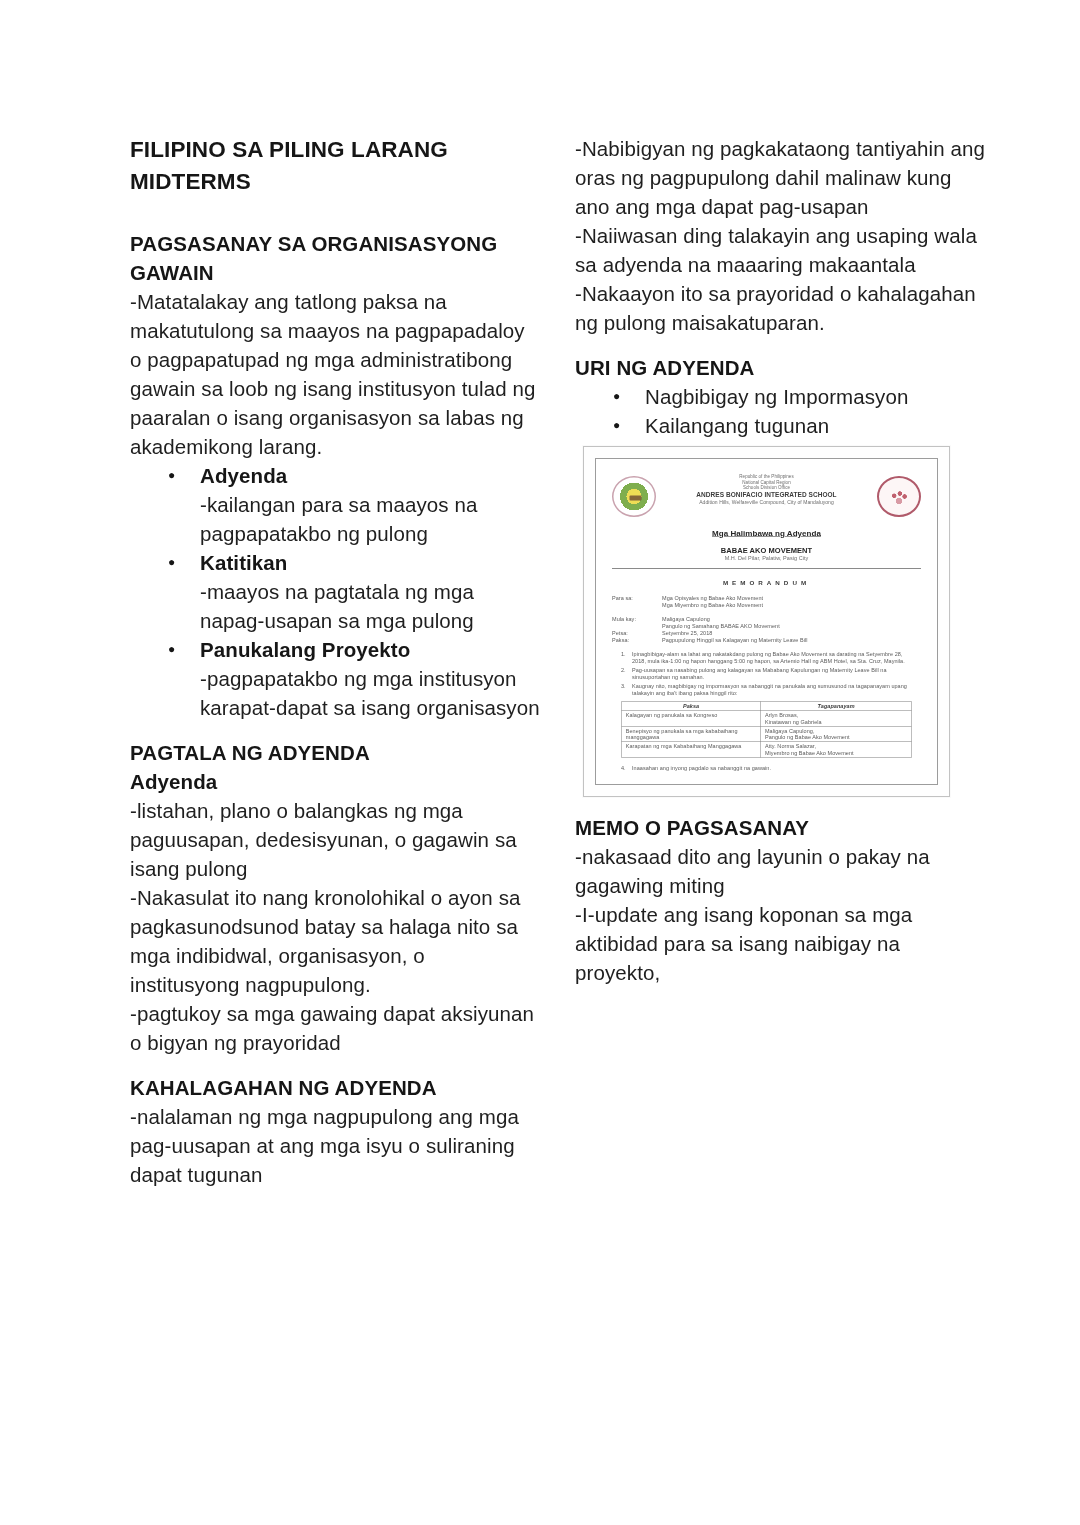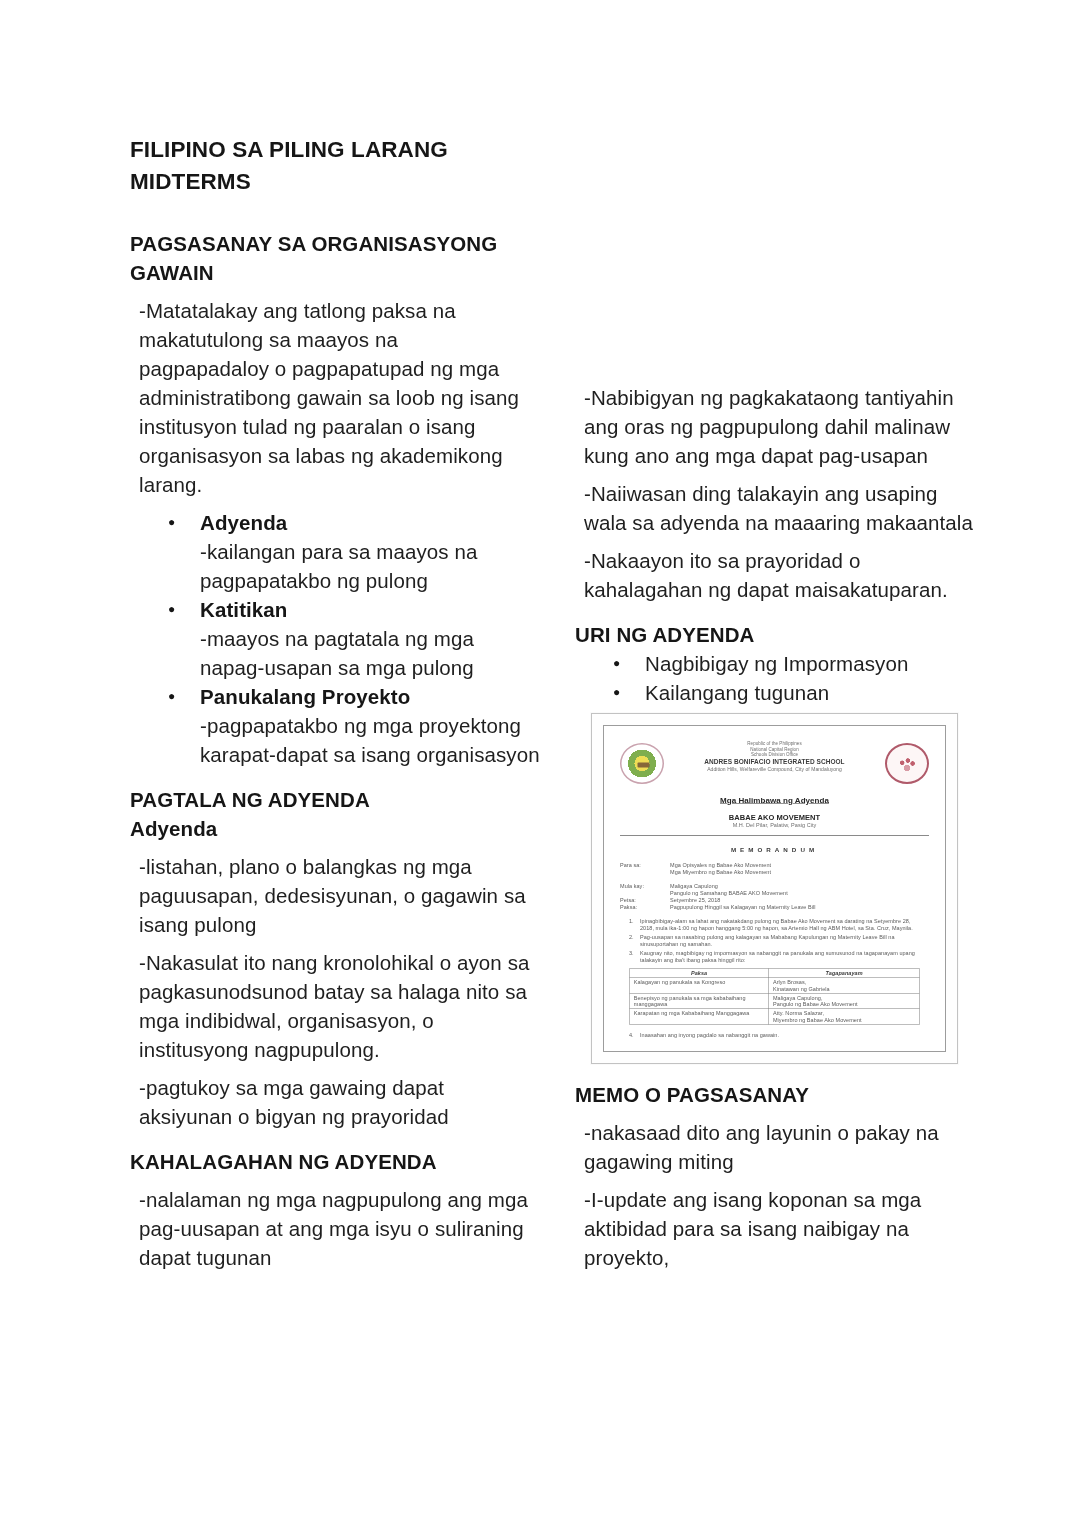--- a/index.html
+++ b/index.html
@@ -7,21 +7,20 @@
     width:1080px;height:1525px;
     font-family:"Liberation Sans", sans-serif;
     color:#1f1f1f;
     overflow:hidden;
   }
   .page{
     display:flex;
     gap:35px;
     padding:134px 95px 0 130px;
     box-sizing:border-box;
-    align-items:flex-end;
   }
   .col{
     width:410px;
     flex:0 0 410px;
     font-size:20.5px;
     line-height:29px;
     letter-spacing:.1px;
   }
   h1{
     font-size:22.5px;
@@ -38,21 +37,21 @@
     color:#161616;
   }
   h2.first-after-title{margin-top:31px;}
   h3{
     font-size:20.5px;
     line-height:29px;
     margin:0;
     font-weight:bold;
     color:#161616;
   }
-  p{margin:9px;}
+  p{margin:0;}
   ul.bullets{
     list-style:none;
     margin:0;
     padding:0;
   }
   ul.bullets li{
     position:relative;
     padding-left:70px;
   }
   ul.bullets li::before{
@@ -60,21 +59,21 @@
     position:absolute;
     left:38px;
     top:0;
     font-size:12px;
     line-height:29px;
     color:#161616;
   }
   .bullet-term{font-weight:bold;color:#161616;}
   
   figure.memo-figure{
-    margin:6px 0 0 16px;
+    margin:6px 0 0 8px;
     width:367px;
     box-sizing:border-box;
     border:1px solid #c2c2c2;
     background:#fefefe;
     padding:11px;
     box-shadow:0 0 0 1px rgba(0,0,0,0.02);
   }
   .memo-page{width:343px;height:327px;overflow:hidden;}
   .memo-scale{
     width:686px;height:654px;
@@ -193,21 +192,21 @@
         <li>
           <span class="bullet-term">Adyenda</span>
           <div>-kailangan para sa maayos na pagpapatakbo ng pulong</div>
         </li>
         <li>
           <span class="bullet-term">Katitikan</span>
           <div>-maayos na pagtatala ng mga napag-usapan sa mga pulong</div>
         </li>
         <li>
           <span class="bullet-term">Panukalang Proyekto</span>
-          <div>-pagpapatakbo ng mga proyektong karapat-dapat sa isang organisasyon</div>
+          <div>-pagpapatakbo ng mga institusyon karapat-dapat sa isang organisasyon</div>
         </li>
       </ul>
     </section>
 
     <section>
       <h2>PAGTALA NG ADYENDA</h2>
       <h3>Adyenda</h3>
       <p>-listahan, plano o balangkas ng mga paguusapan, dedesisyunan, o gagawin sa isang pulong</p>
       <p>-Nakasulat ito nang kronolohikal o ayon sa pagkasunodsunod batay sa halaga nito sa mga indibidwal, organisasyon, o institusyong nagpupulong.</p>
       <p>-pagtukoy sa mga gawaing dapat aksiyunan o bigyan ng prayoridad</p>
@@ -217,21 +216,21 @@
       <h2>KAHALAGAHAN NG ADYENDA</h2>
       <p>-nalalaman ng mga nagpupulong ang mga pag-uusapan at ang mga isyu o suliraning dapat tugunan</p>
     </section>
   </div>
 
   <div class="col">
     <p>-Nabibigyan ng pagkakataong tantiyahin ang oras ng pagpupulong dahil malinaw kung ano ang mga dapat pag-usapan</p>
     <p>-Naiiwasan ding talakayin ang usaping wala sa adyenda na maaaring makaantala</p>
 
     <section>
-      <p>-Nakaayon ito sa prayoridad o kahalagahan ng dapat maisakatuparan.</p>
+      <p>-Nakaayon ito sa prayoridad o kahalagahan ng pulong maisakatuparan.</p>
     </section>
 
     <section>
       <h2>URI NG ADYENDA</h2>
       <ul class="bullets">
         <li>Nagbibigay ng Impormasyon</li>
         <li>Kailangang tugunan</li>
       </ul>
     </section>
 

